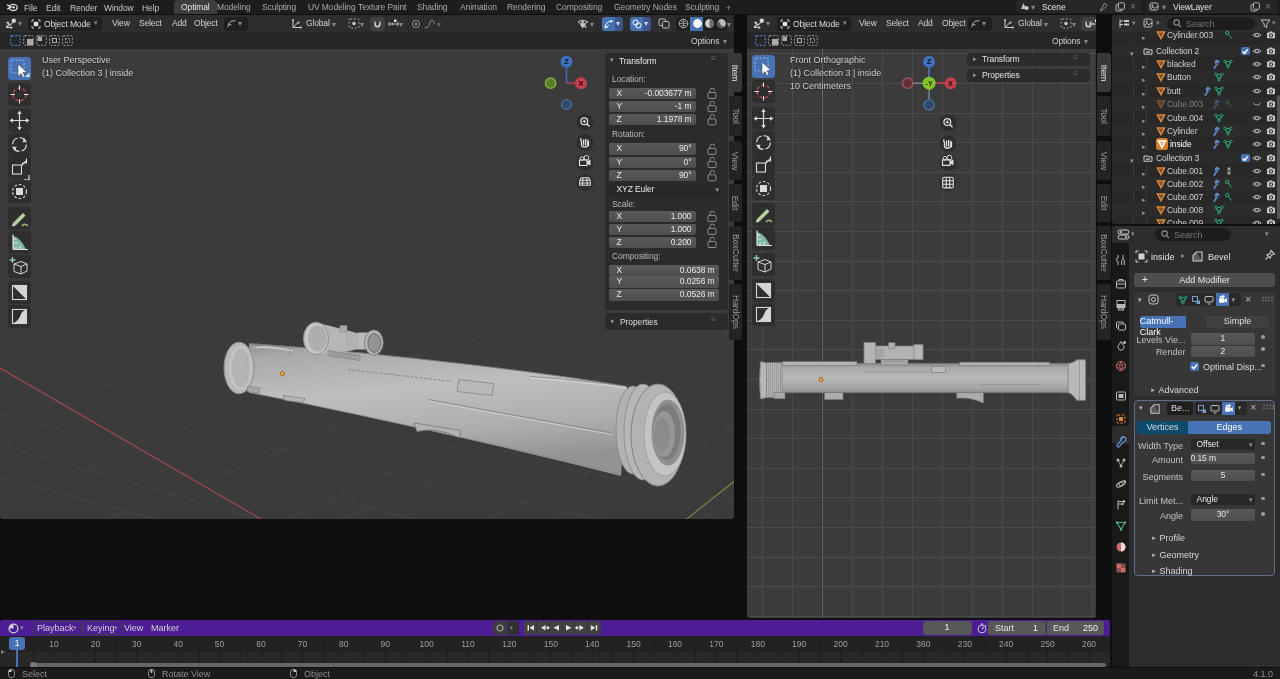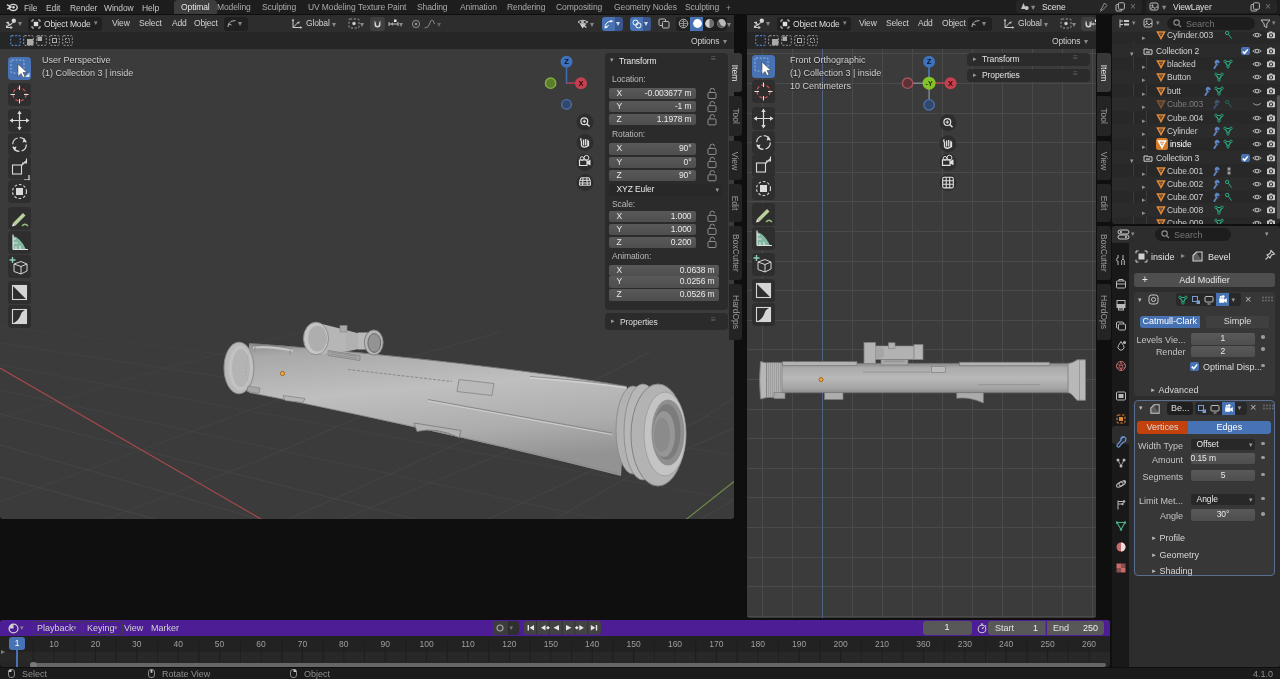--- a/index.html
+++ b/index.html
@@ -439,21 +439,21 @@
         <span style="position:absolute;right:4px">1.000</span>
       </div>
  <div class="nfield" style="left:3.5px;top:170.8px;width:87px;">
         <span style="position:absolute;left:8px">Y</span>
         <span style="position:absolute;right:4px">1.000</span>
       </div>
  <div class="nfield" style="left:3.5px;top:183.9px;width:87px;">
         <span style="position:absolute;left:8px">Z</span>
         <span style="position:absolute;right:4px">0.200</span>
       </div>
- <span class="abs" style="left:7px;top:198px;color:#b9b9b9;">Animation:</span>
+ <span class="abs" style="left:7px;top:198px;color:#b9b9b9;">Compositing:</span>
  <div class="nfield" style="left:3.5px;top:211.8px;width:110px;">
         <span style="position:absolute;left:8px">X</span>
         <span style="position:absolute;right:4px">0.0638 m</span>
       </div>
  <div class="nfield" style="left:3.5px;top:223px;width:110px;">
         <span style="position:absolute;left:8px">Y</span>
         <span style="position:absolute;right:4px">0.0256 m</span>
       </div>
  <div class="nfield" style="left:3.5px;top:236px;width:110px;">
         <span style="position:absolute;left:8px">Z</span>
@@ -1239,21 +1239,21 @@
               <circle cx="2" cy="1.5" r="0.9"></circle>
               <circle cx="5" cy="1.5" r="0.9"></circle>
               <circle cx="8" cy="1.5" r="0.9"></circle>
               <circle cx="11" cy="1.5" r="0.9"></circle>
               <circle cx="2" cy="4.5" r="0.9"></circle>
               <circle cx="5" cy="4.5" r="0.9"></circle>
               <circle cx="8" cy="4.5" r="0.9"></circle>
               <circle cx="11" cy="4.5" r="0.9"></circle>
             </g>
           </svg>
-   <div class="abs" style="left:5.7px;top:24.6px;width:60px;height:11.5px;background:#4772b3;border-radius:3px 0 0 3px;text-align:center;line-height:11px;color:#fff;">Catmull-Clark</div>
+   <div class="abs" style="left:5.7px;top:24.6px;width:46px;height:11.5px;background:#4772b3;border-radius:3px 0 0 3px;text-align:left;line-height:11px;color:#fff;">Catmull-Clark</div>
    <div class="abs" style="left:71.7px;top:24.6px;width:63.6px;height:11.5px;background:#3f3f3f;border-radius:0 3px 3px 0;text-align:center;line-height:11px;color:#ddd;">Simple</div>
    <span class="abs" style="right:89.6px;top:43px;color:#c3c3c3;">Levels Vie...</span>
    <div class="nfield" style="left:57.1px;top:41.7px;width:63.5px;text-align:center;">1</div>
    <span class="abs" style="right:89.6px;top:55.2px;color:#c3c3c3;">Render</span>
    <div class="nfield" style="left:57.1px;top:53.9px;width:63.5px;text-align:center;">2</div>
    <div class="abs" style="left:56.3px;top:70.2px;width:9px;height:9px;background:#4772b3;border-radius:2px;"><svg width="9" height="9" viewBox="0 0 10 10">
               <path d="M2,5.2 L4.2,7.4 L8,2.8" stroke="#fff" stroke-width="1.8" fill="none"></path>
             </svg></div>
    <span class="abs" style="left:69px;top:70px;color:#dadada;">Optimal Disp...</span>
    <span class="abs" style="left:17.2px;top:94px;color:#bbb;font-size:7px">▸</span>
@@ -1298,21 +1298,21 @@
               <circle cx="2" cy="1.5" r="0.9"></circle>
               <circle cx="5" cy="1.5" r="0.9"></circle>
               <circle cx="8" cy="1.5" r="0.9"></circle>
               <circle cx="11" cy="1.5" r="0.9"></circle>
               <circle cx="2" cy="4.5" r="0.9"></circle>
               <circle cx="5" cy="4.5" r="0.9"></circle>
               <circle cx="8" cy="4.5" r="0.9"></circle>
               <circle cx="11" cy="4.5" r="0.9"></circle>
             </g>
           </svg>
-   <div class="abs" style="left:2.4px;top:20.1px;width:50.3px;height:12.2px;background:#c2410c;border-radius:3px 0 0 3px;text-align:center;line-height:12px;color:#ddd;">Vertices</div>
+   <div class="abs" style="left:2.4px;top:20.1px;width:50.3px;height:12.2px;background:#0c4a6e;border-radius:3px 0 0 3px;text-align:center;line-height:12px;color:#ddd;">Vertices</div>
    <div class="abs" style="left:52.7px;top:20.1px;width:83.4px;height:12.2px;background:#4772b3;border-radius:0 3px 3px 0;text-align:center;line-height:12px;color:#fff;">Edges</div>
    <span class="abs" style="right:91.1px;top:39.3px;color:#c3c3c3;">Width Type</span>
    <div class="nfield" style="left:55.6px;top:37.3px;width:64.8px;background:#282828;">
             <span style="position:absolute;left:6px">Offset</span>
             <span style="position:absolute;right:3px;top:0px;color:#999;font-size:7px">▾</span>
           </div>
    <span class="abs" style="right:91.1px;top:53.4px;color:#c3c3c3;">Amount</span>
    <div class="nfield" style="left:55.6px;top:51.4px;width:64.8px;text-align:left;">0.15 m</div>
    <span class="abs" style="right:91.1px;top:70.6px;color:#c3c3c3;">Segments</span>
    <div class="nfield" style="left:55.6px;top:68.6px;width:64.8px;text-align:center;">5</div>

